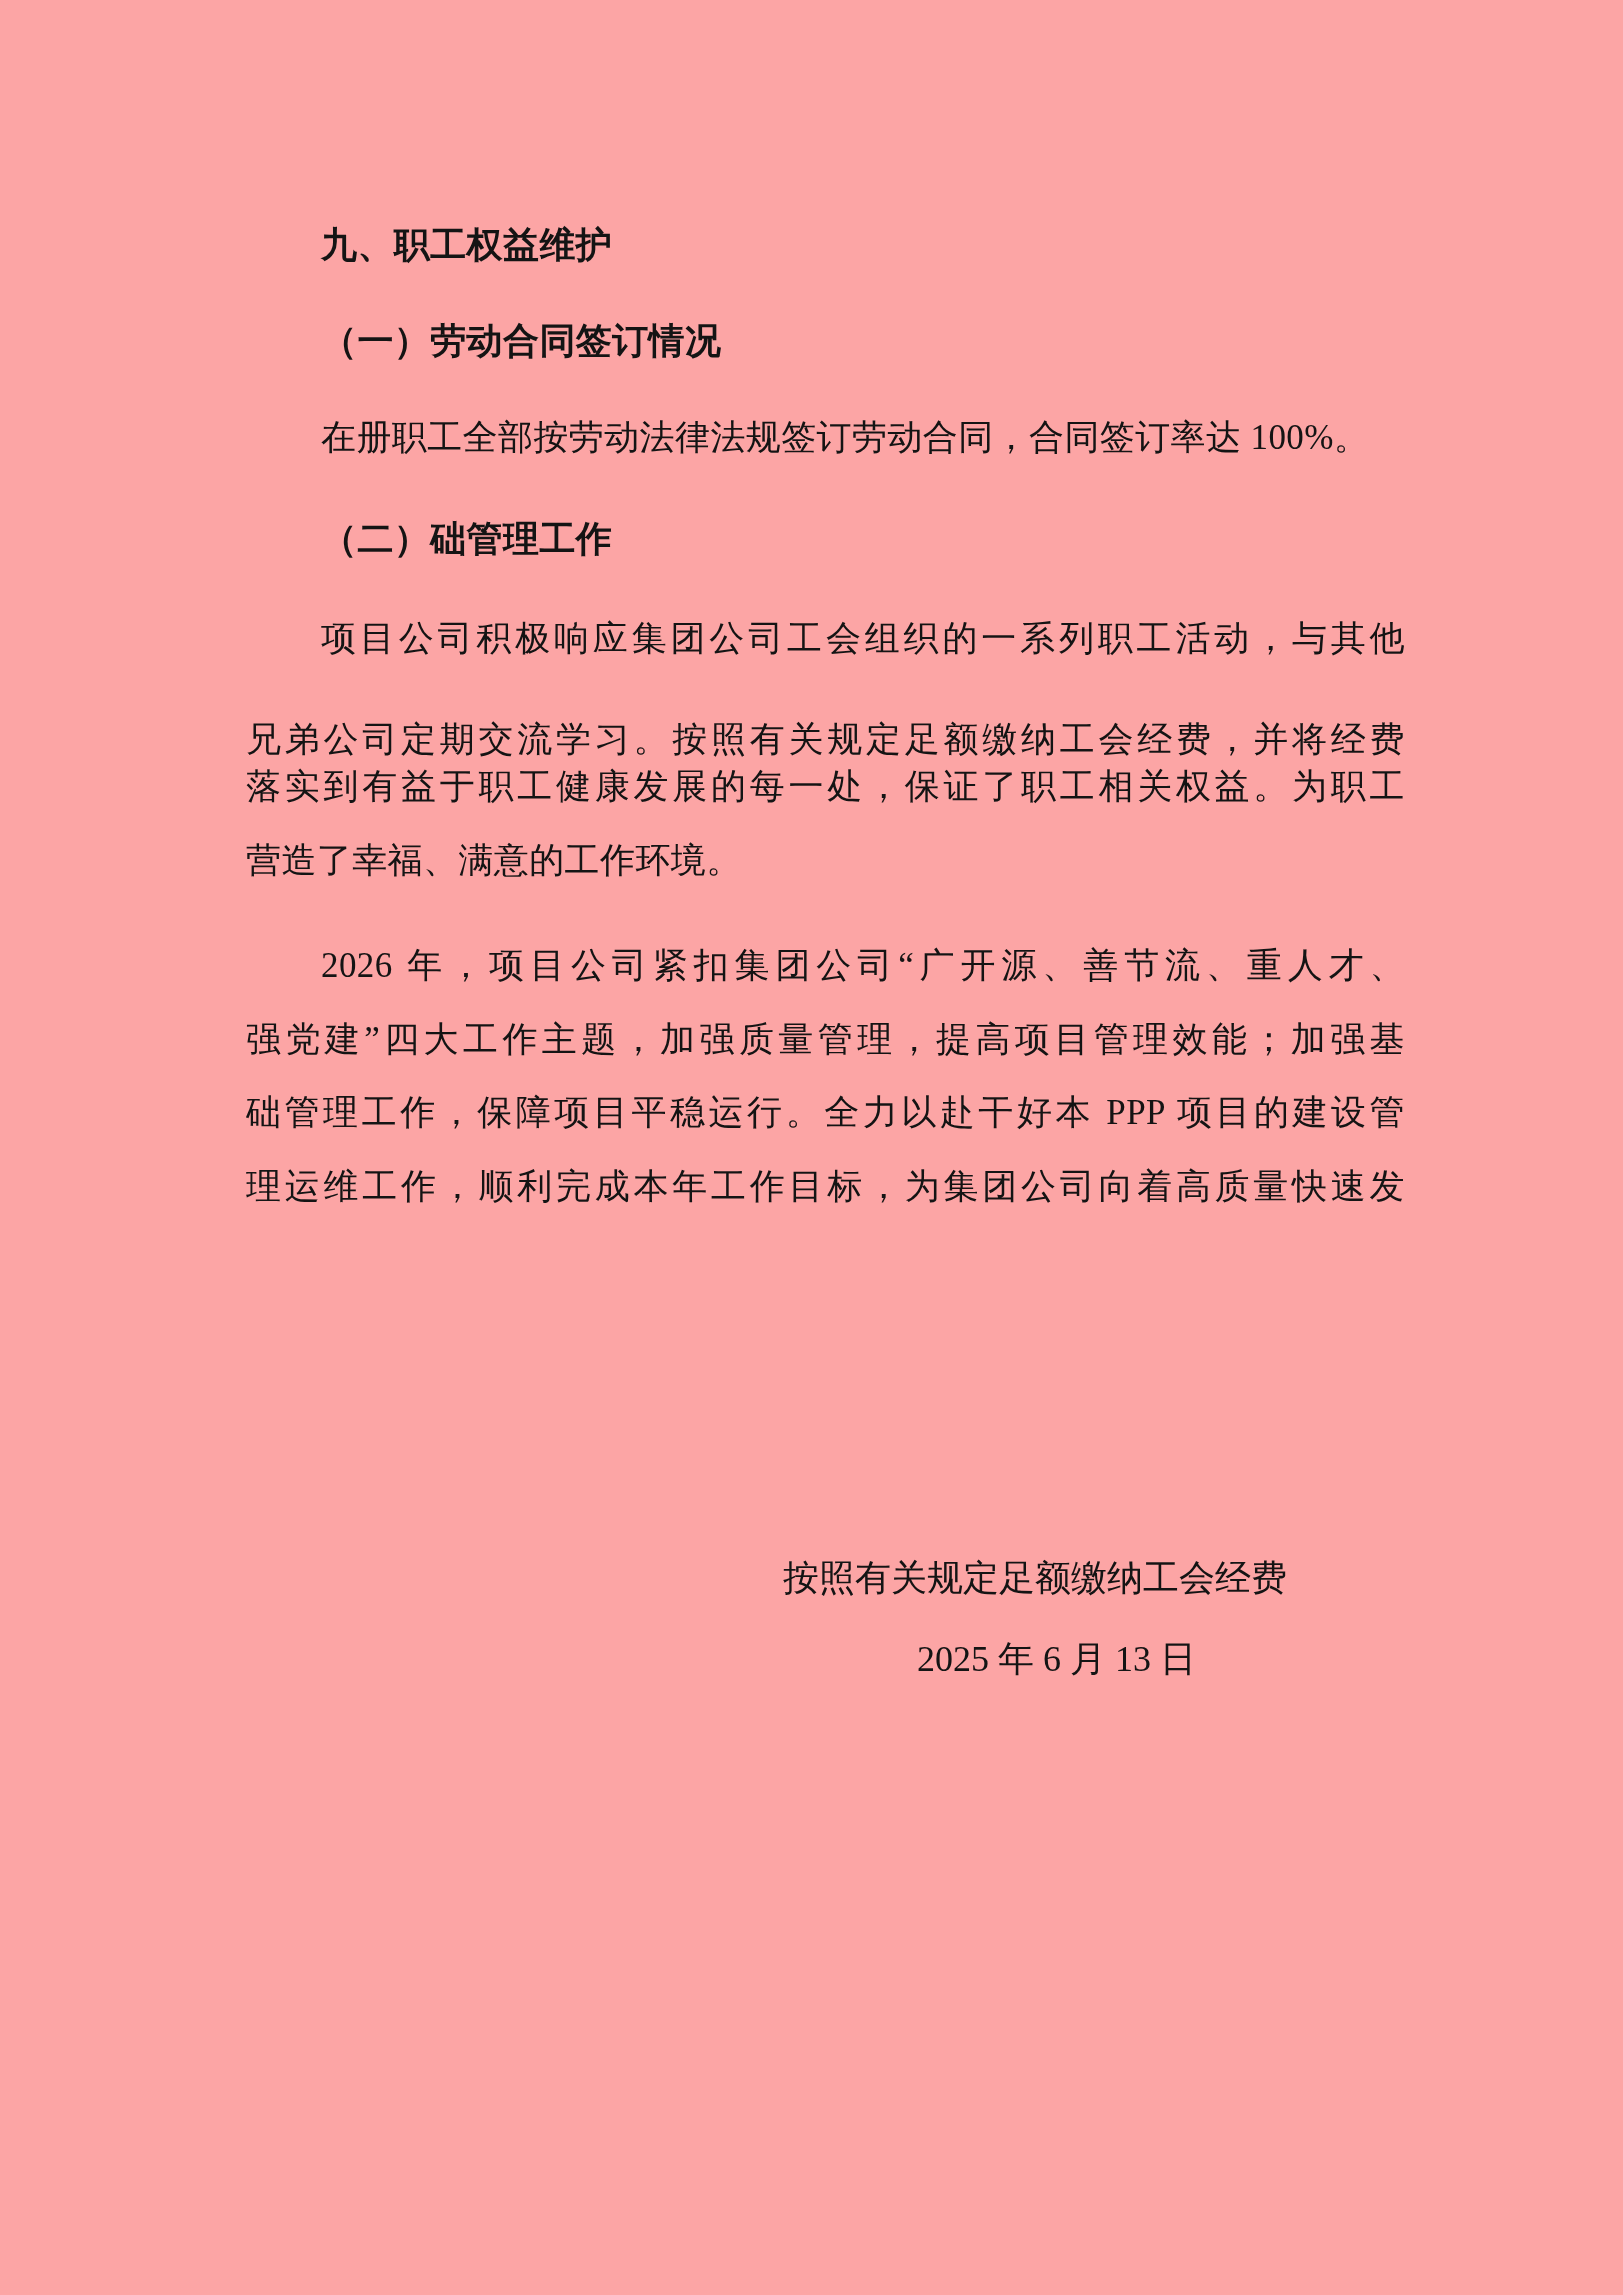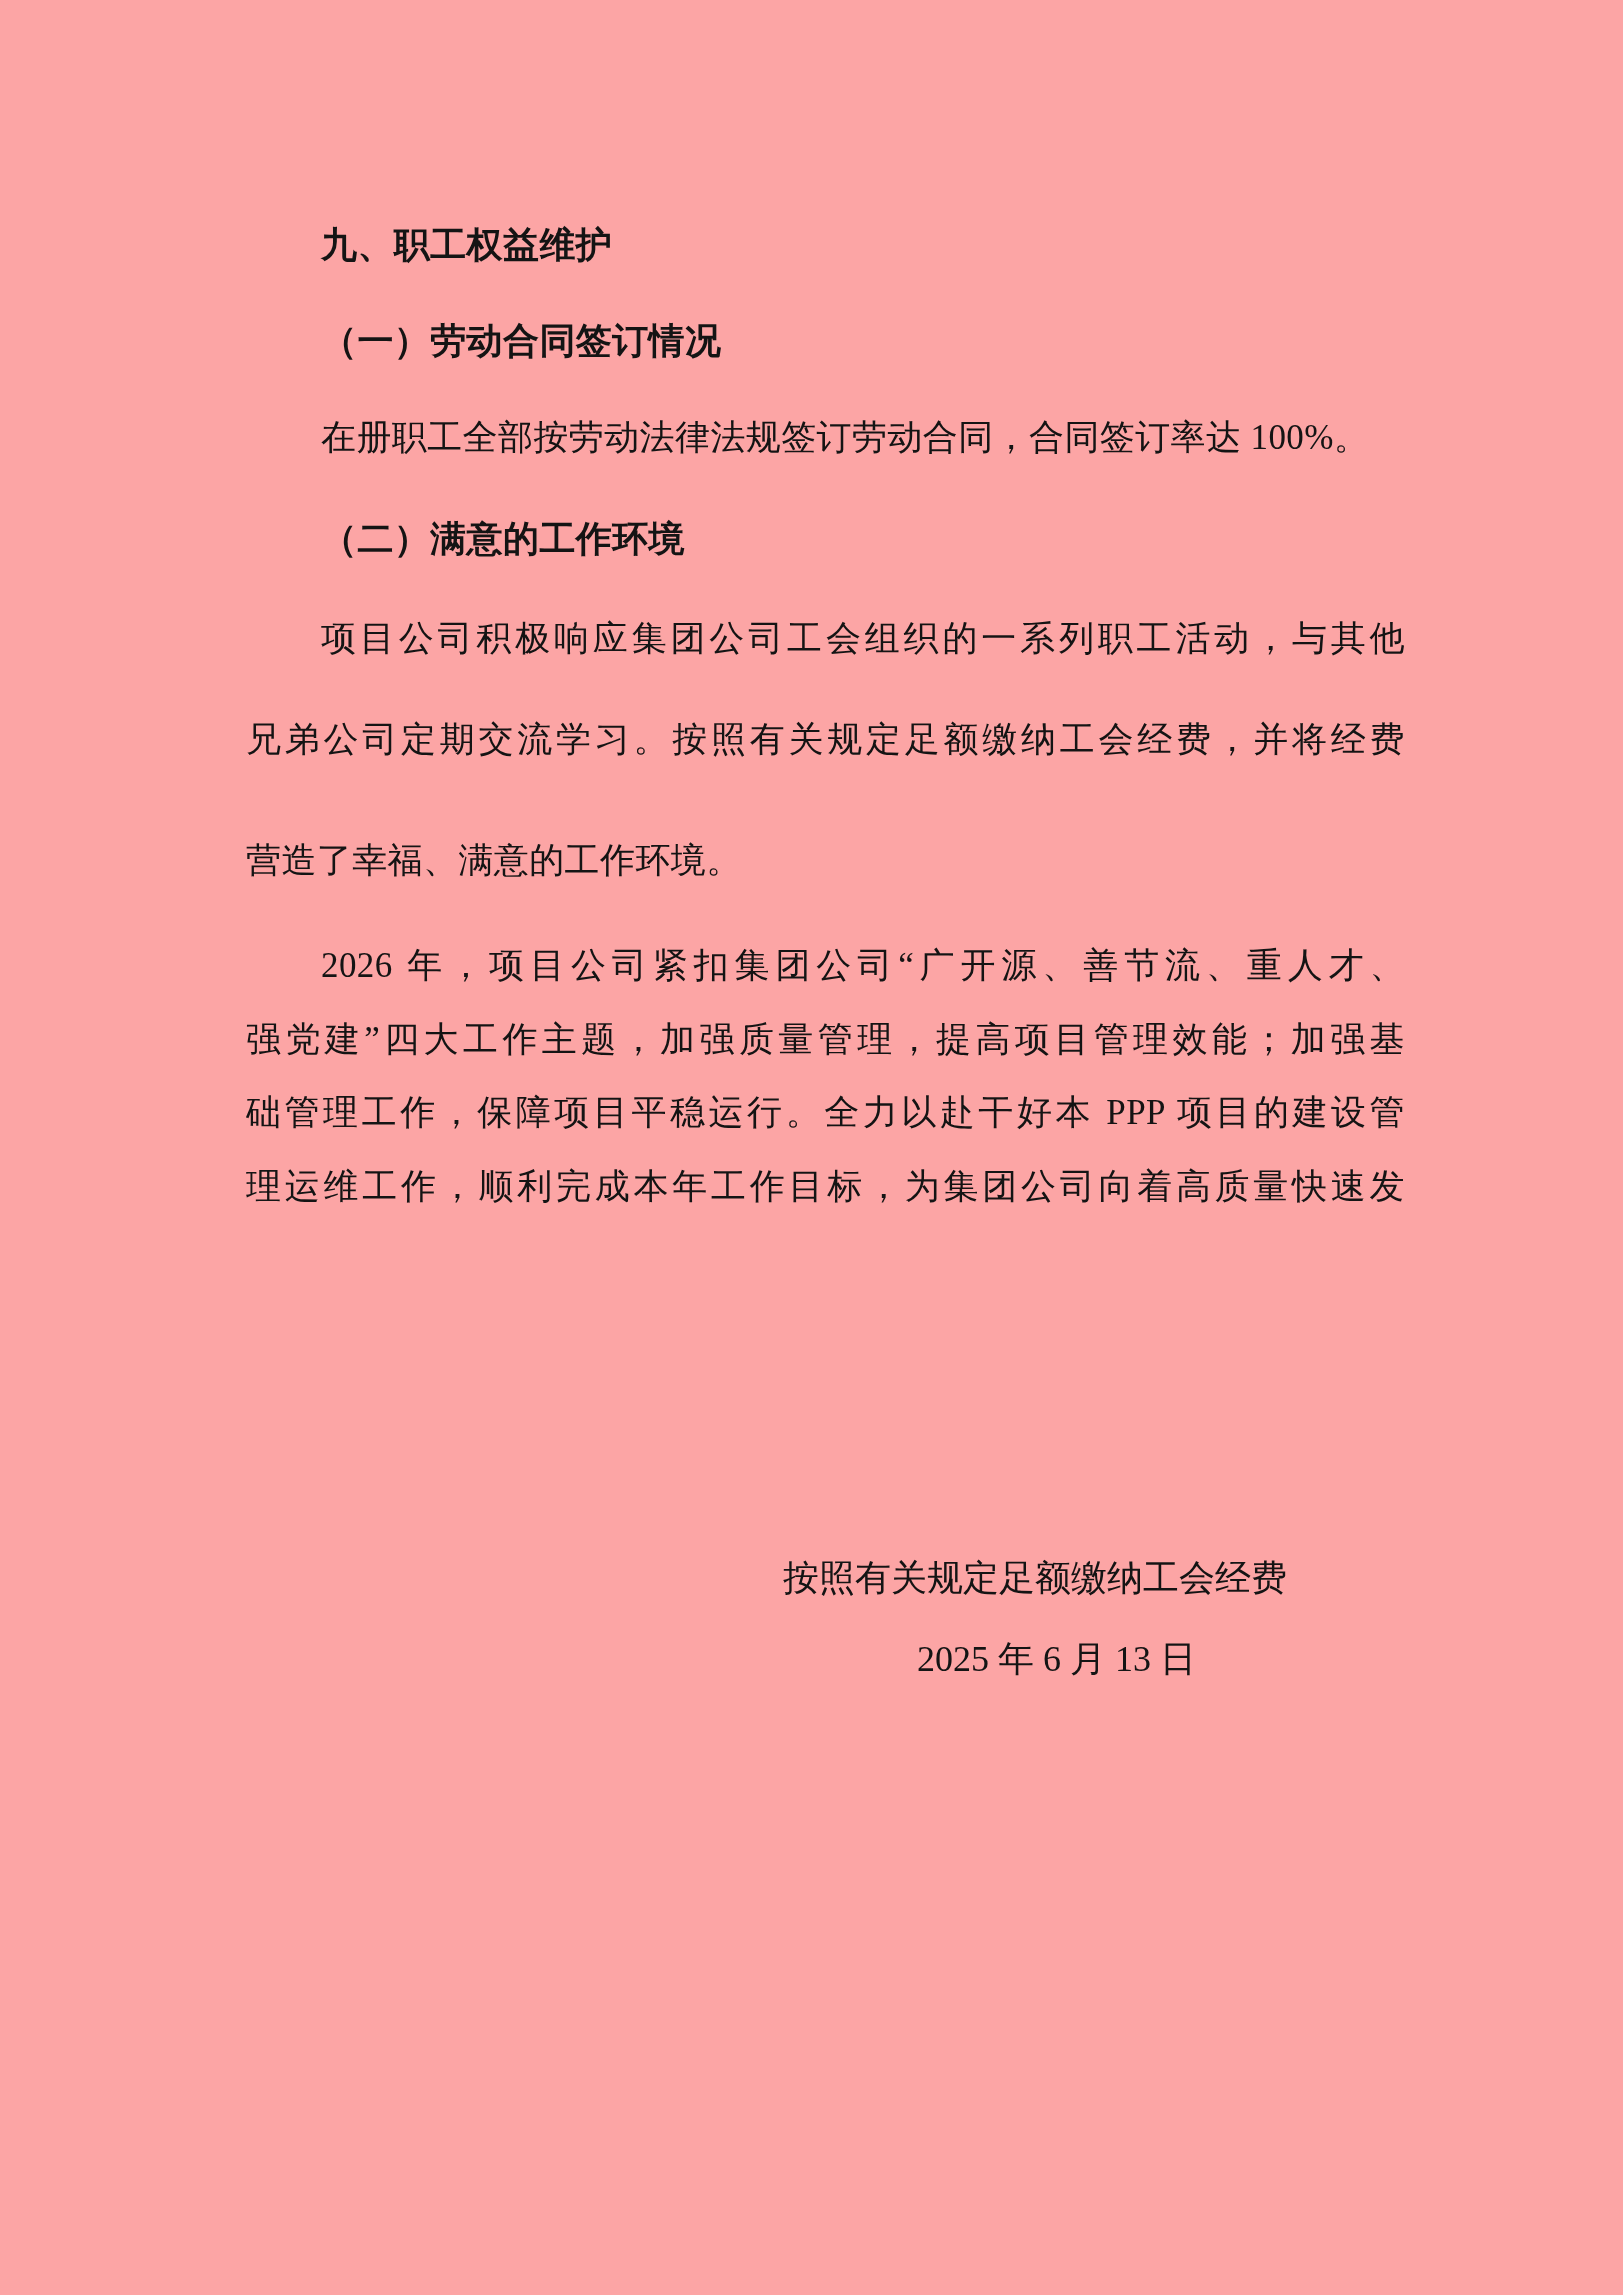--- a/index.html
+++ b/index.html
@@ -67,26 +67,27 @@
 <body>
 
 <div class="page">
 
   <div class="line heading indent y-chapter">九、职工权益维护</div>
 
   <div class="line heading indent y-sub1">（一）劳动合同签订情况</div>
 
   <div class="line indent y-p1l1">在册职工全部按劳动法律法规签订劳动合同，合同签订率达 100%。</div>
 
-  <div class="line heading indent y-sub2">（二）满意的工作环境</div>
+  <div class="line heading indent y-sub2">（二）础管理工作</div>
 
   <div class="line indent fill y-p2l1">项目公司积极响应集团公司工会组织的一系列职工活动，与其他</div>
 
   <div class="line fill y-p2l2">兄弟公司定期交流学习。按照有关规定足额缴纳工会经费，并将经费</div>
 
+  <div class="line fill y-p2l3">落实到有益于职工健康发展的每一处，保证了职工相关权益。为职工</div>
 
   <div class="line y-p2l4">营造了幸福、满意的工作环境。</div>
 
   <div class="line indent fill y-p3l1">2026 年，项目公司紧扣集团公司“广开源、善节流、重人才、</div>
 
   <div class="line fill y-p3l2">强党建”四大工作主题，加强质量管理，提高项目管理效能；加强基</div>
 
   <div class="line fill y-p3l3">础管理工作，保障项目平稳运行。全力以赴干好本 PPP 项目的建设管</div>
 
   <div class="line fill y-p3l4">理运维工作，顺利完成本年工作目标，为集团公司向着高质量快速发</div>

